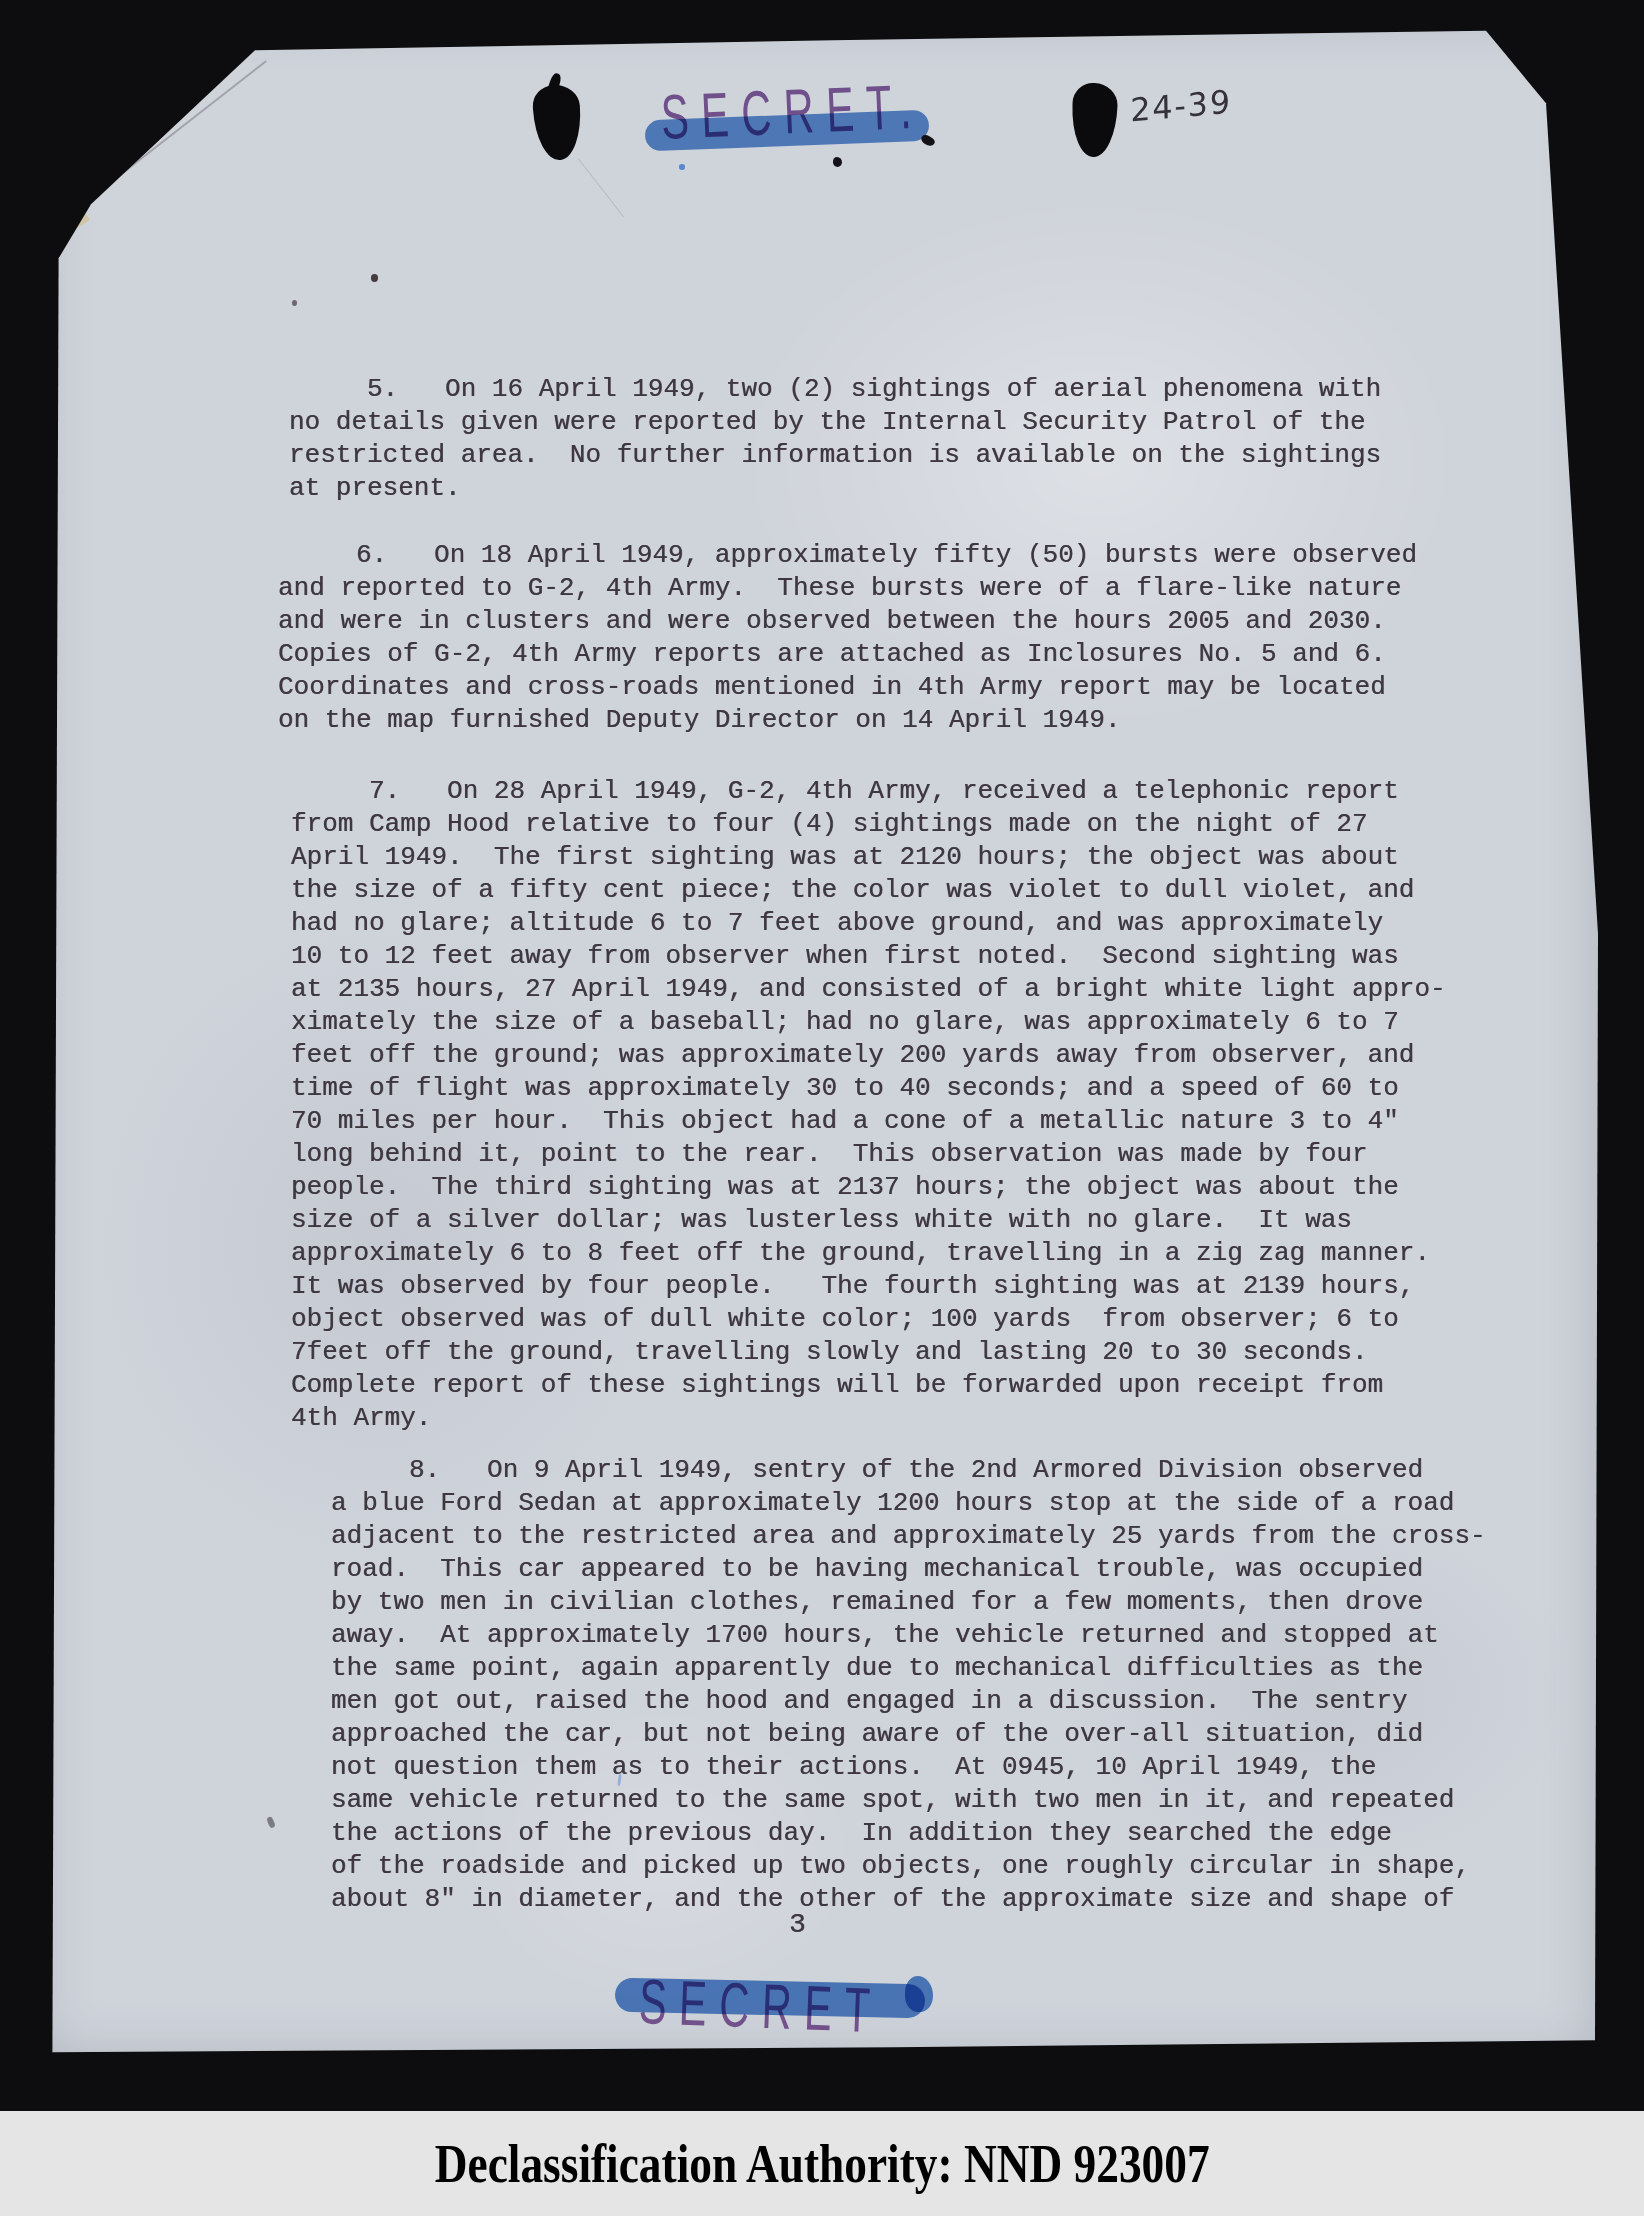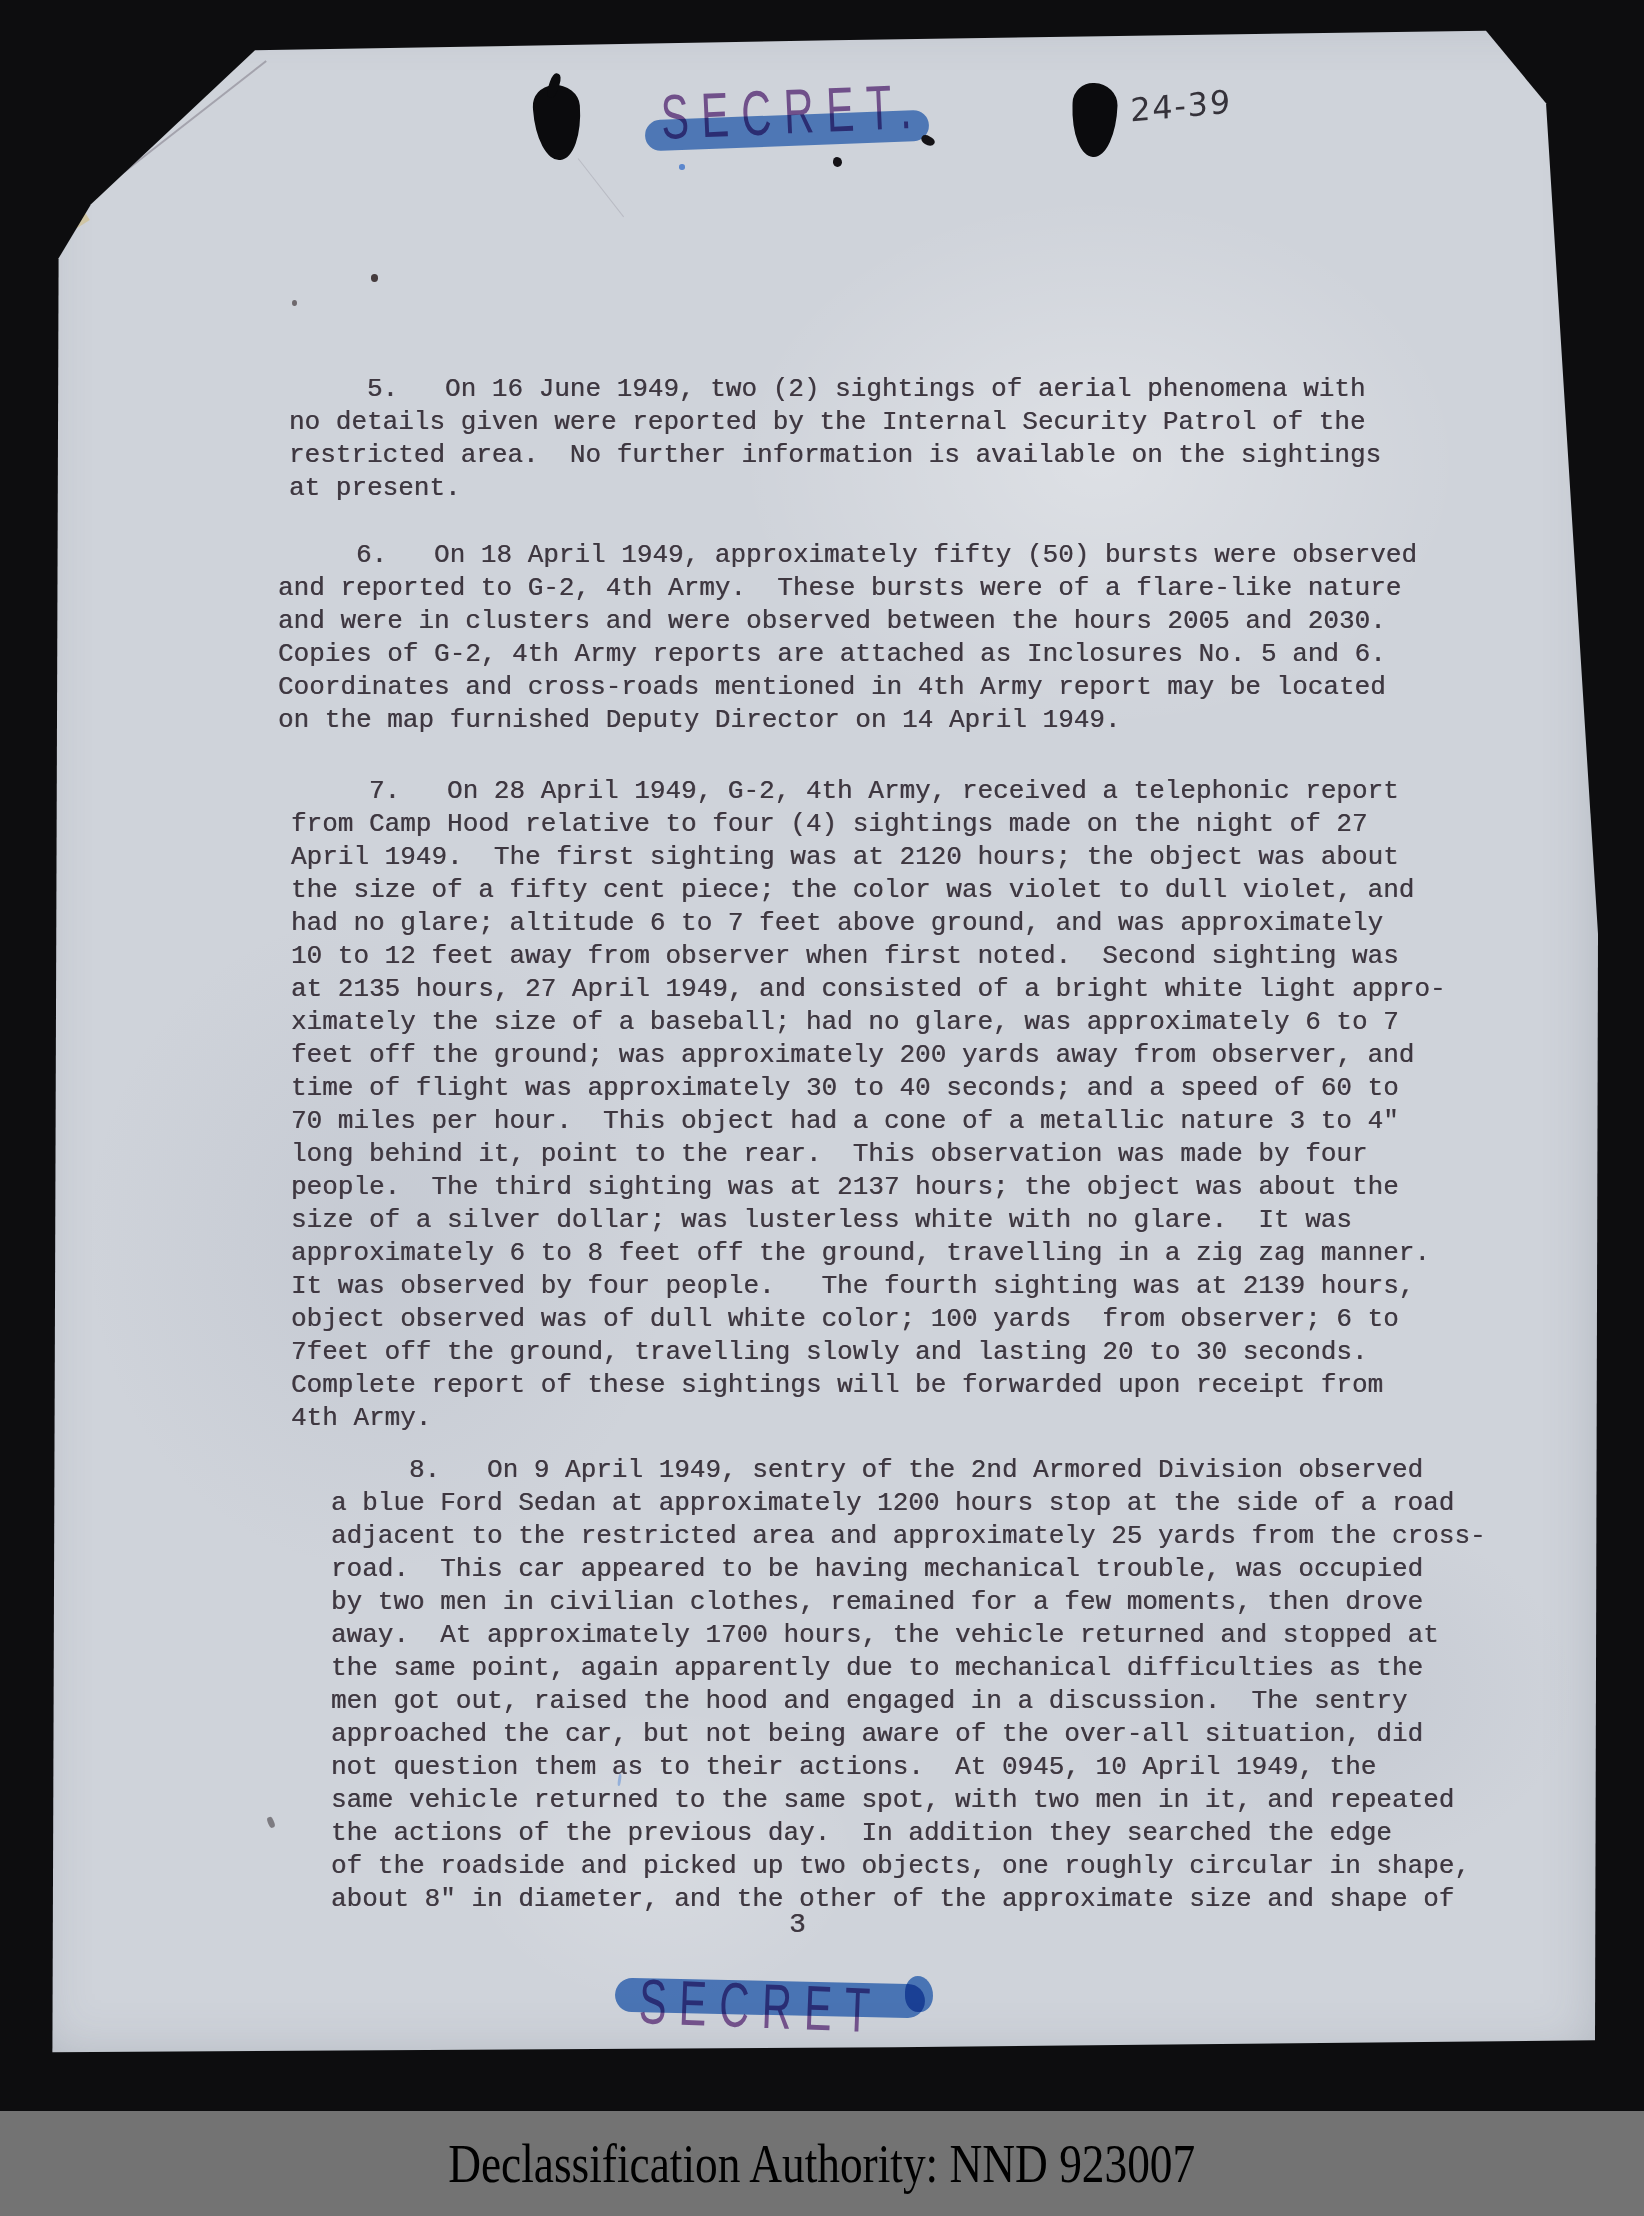--- a/index.html
+++ b/index.html
@@ -31,22 +31,22 @@
   
   .stamp{position:absolute;font-family:"Liberation Sans",sans-serif;font-weight:400;
          letter-spacing:0.30em;font-size:63px;line-height:63px;
          transform-origin:left center;mix-blend-mode:multiply;white-space:pre;}
   .marker{position:absolute;border-radius:17px;mix-blend-mode:multiply;}
   
   .tape{position:absolute;opacity:0.92;}
   
   .speck{position:absolute;border-radius:50%;}
   
-  #footer-strip{position:absolute;left:0;top:2111px;width:1644px;height:106px;background:#737373;
-    display:flex;align-items:center;justify-content:center;}
+  #footer-strip{position:absolute;left:0;top:2111px;width:1644px;height:106px;background:#e5e5e5;
+    display:flex;align-items:center;justify-content:center;font-weight:bold;}
   #footer-text{font-family:"Liberation Serif","DejaVu Serif",serif;font-size:54px;color:#000;
     transform:scaleX(0.84);white-space:nowrap;}
   .crease{position:absolute;background:rgba(110,105,118,0.45);}
 </style>
 </head>
 <body>
 
 <div id="stage">
 
   <div id="scan-bg"></div>
@@ -72,21 +72,21 @@
     <div style="position:absolute;left:1096px;top:75px;font-family:'DejaVu Sans',sans-serif;
                 font-size:32px;color:#35323a;transform:rotate(-5deg) skewX(-4deg);letter-spacing:1.8px;">24-39</div>
 
     <div class="speck" style="left:337px;top:262px;width:6.8px;height:7.4px;background:#463c3e;"></div>
     <div class="speck" style="left:258px;top:288px;width:4.9px;height:6.1px;background:rgba(70,60,62,0.7);"></div>
     <div class="speck" style="left:799px;top:145px;width:9.2px;height:9.8px;background:#141216;border-radius:45% 55% 50% 50%;"></div>
     <div class="speck" style="left:887px;top:124px;width:13.5px;height:8.6px;background:#141216;border-radius:50% 40% 60% 50%;transform:rotate(32deg);"></div>
     <div class="speck" style="left:234px;top:1805px;width:5.5px;height:11px;background:rgba(70,65,70,0.6);transform:rotate(-22deg);border-radius:40%;"></div>
     <div class="speck" style="left:584px;top:1762px;width:3.1px;height:12.3px;background:rgba(127,163,216,0.75);transform:rotate(8deg);border-radius:40%;"></div>
 
-    <div class="tw" style="left:255px;top:361px;">     5.   On 16 June 1949, two (2) sightings of aerial phenomena with
+    <div class="tw" style="left:255px;top:361px;">     5.   On 16 April 1949, two (2) sightings of aerial phenomena with
 no details given were reported by the Internal Security Patrol of the
 restricted area.  No further information is available on the sightings
 at present.</div>
     <div class="tw" style="left:244px;top:527px;">     6.   On 18 April 1949, approximately fifty (50) bursts were observed
 and reported to G-2, 4th Army.  These bursts were of a flare-like nature
 and were in clusters and were observed between the hours 2005 and 2030.
 Copies of G-2, 4th Army reports are attached as Inclosures No. 5 and 6.
 Coordinates and cross-roads mentioned in 4th Army report may be located
 on the map furnished Deputy Director on 14 April 1949.</div>
     <div class="tw" style="left:257px;top:763px;font-family:Liberation Mono, monospace;">     7.   On 28 April 1949, G-2, 4th Army, received a telephonic report

